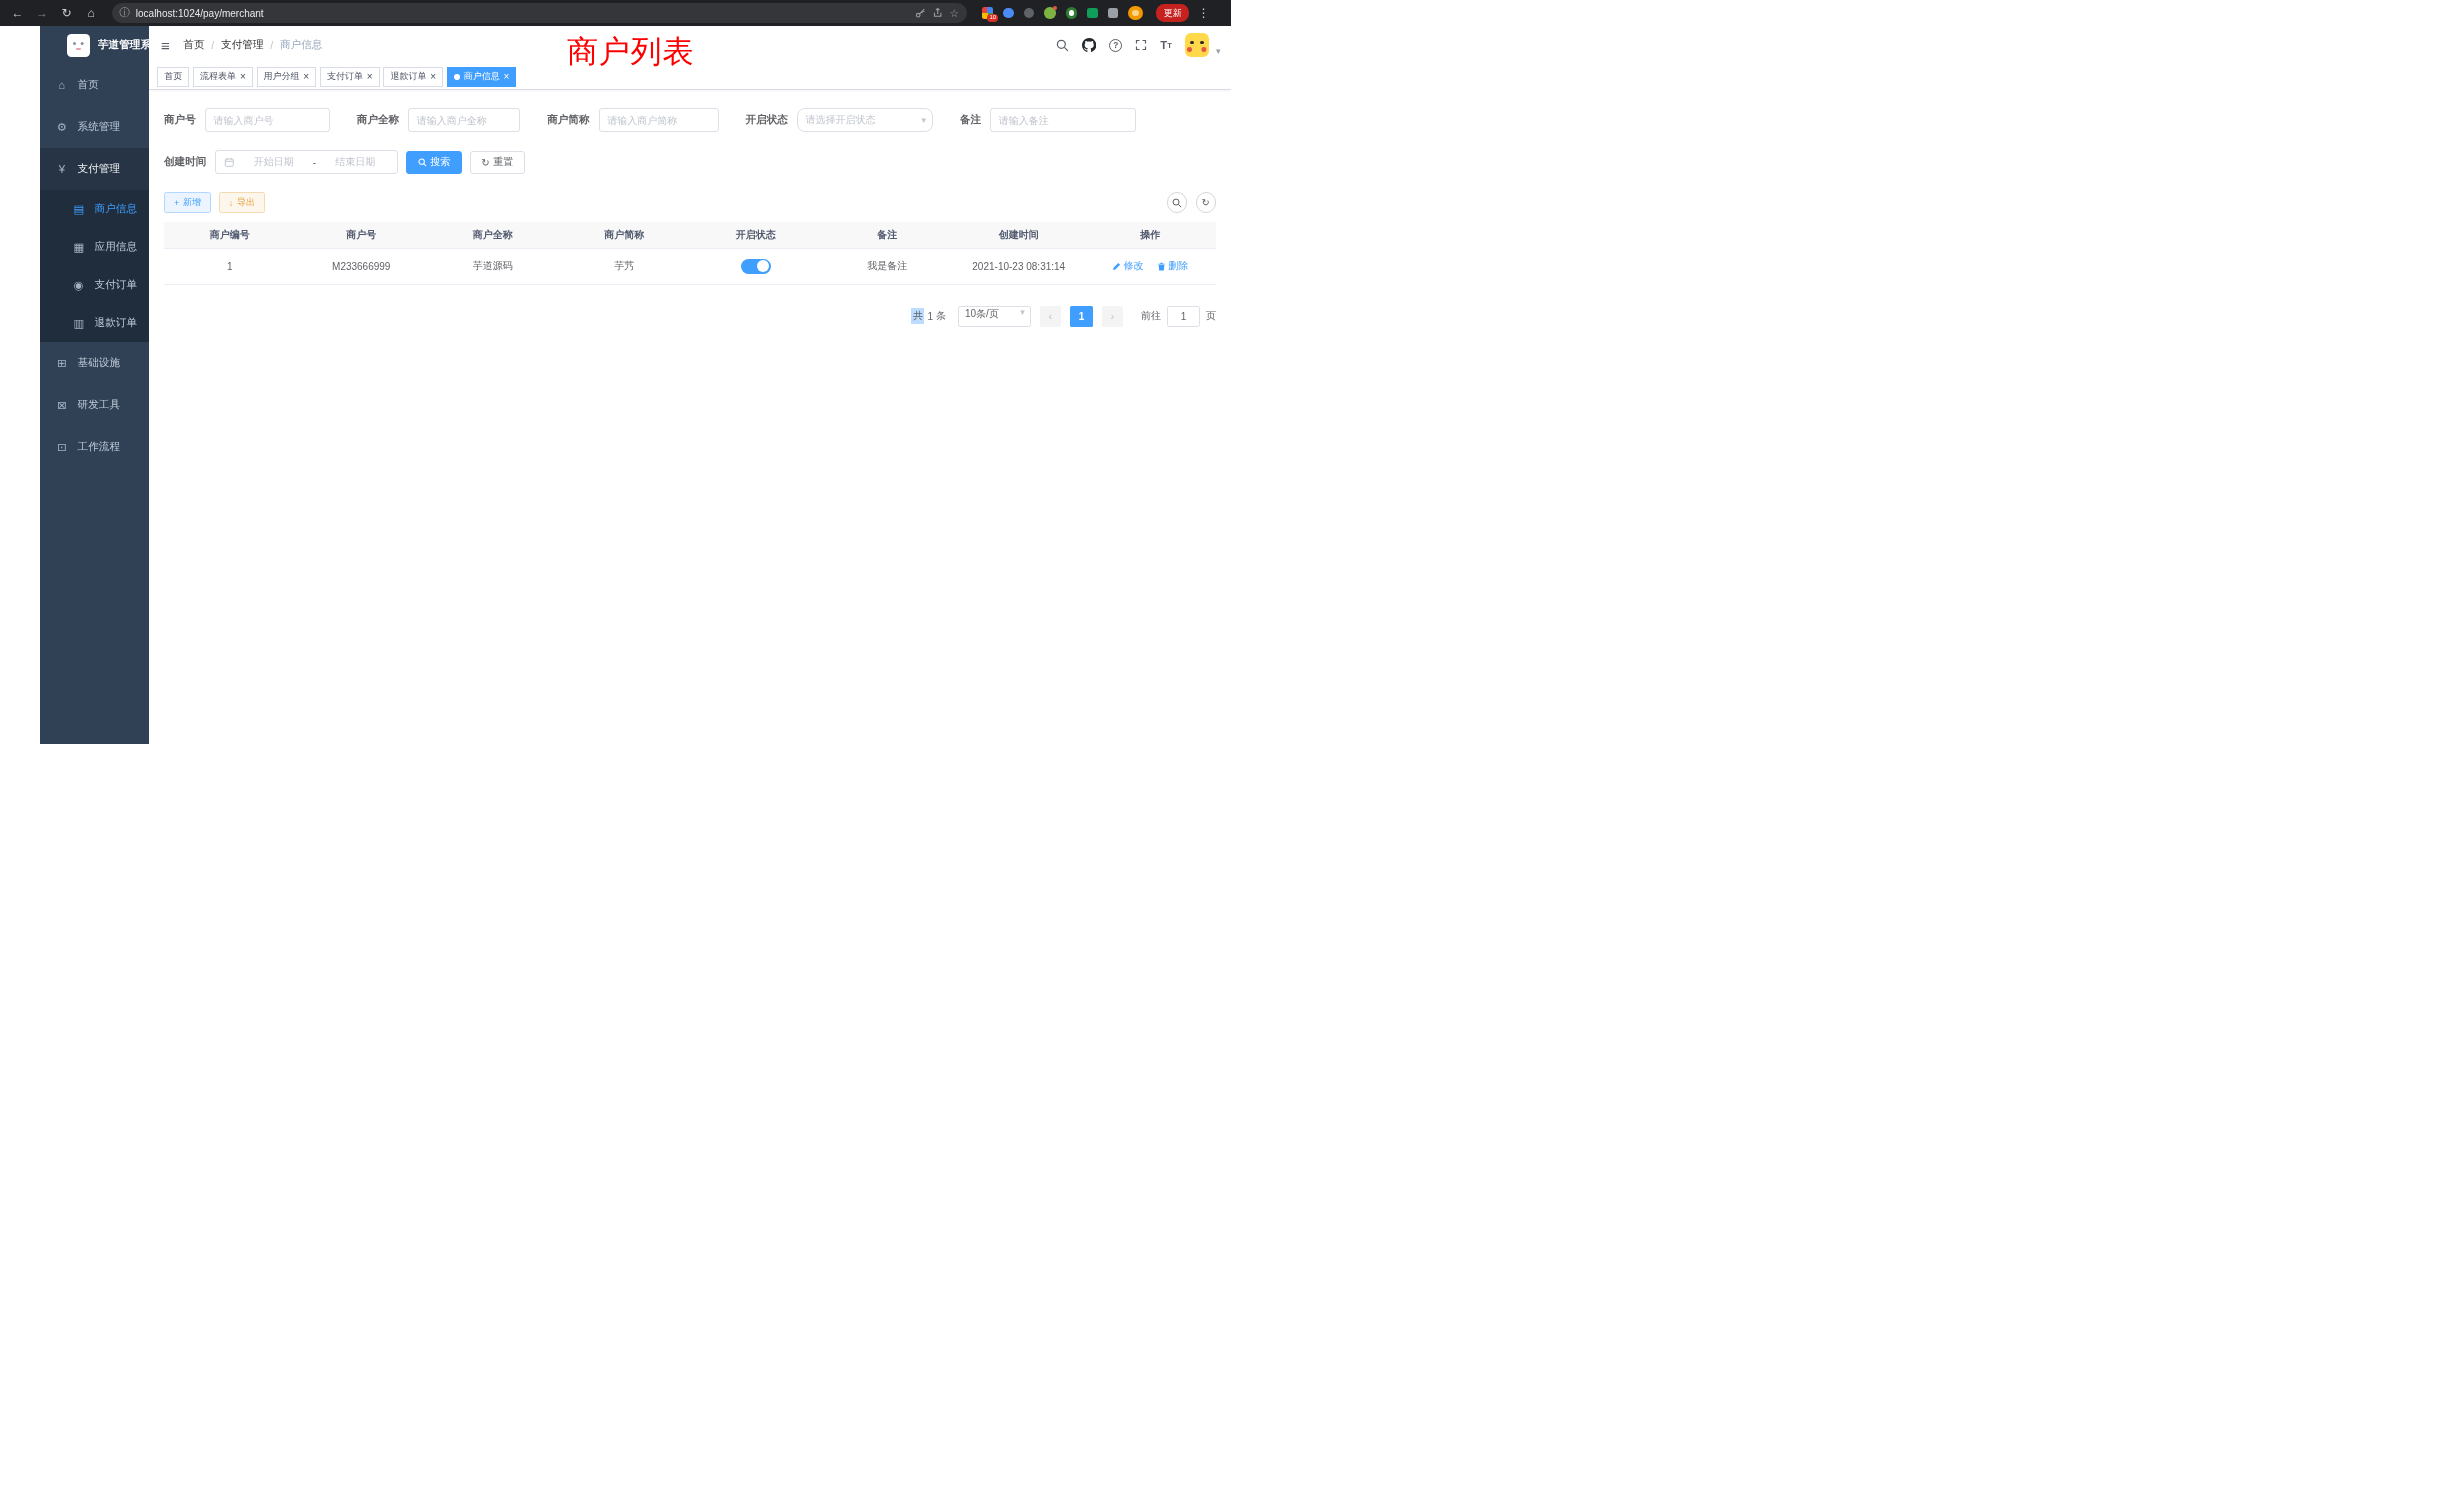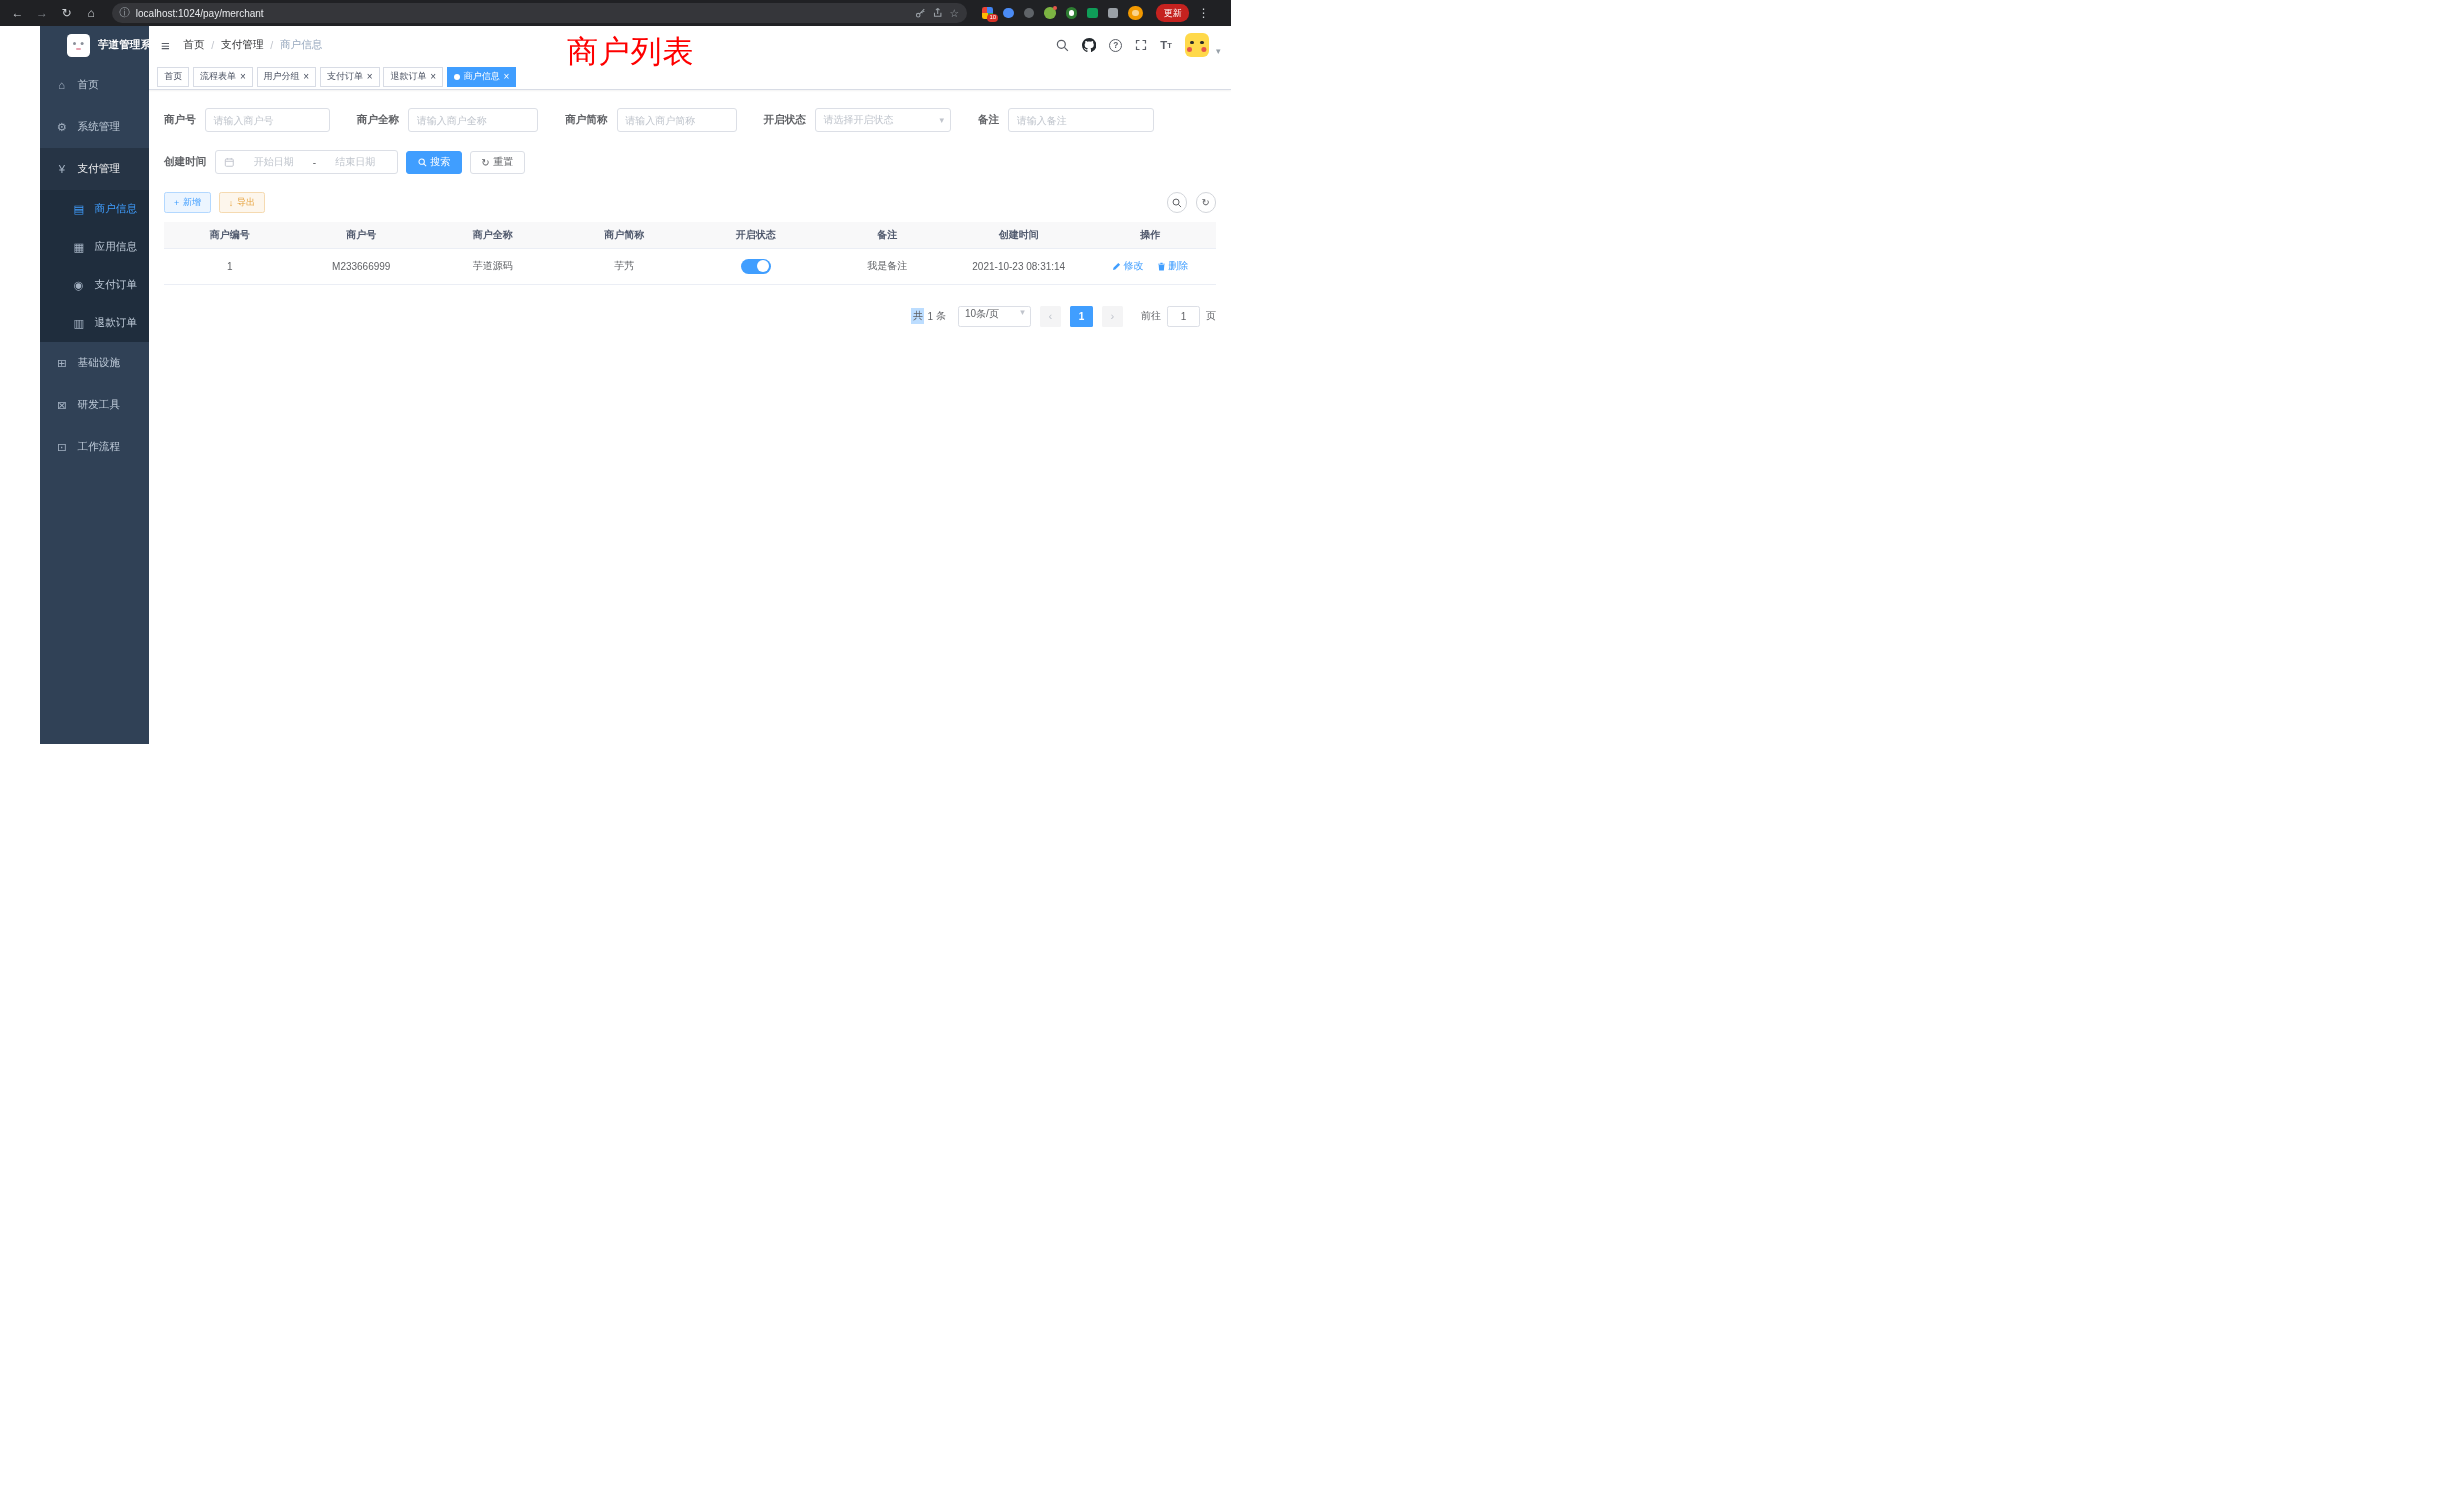--- a/index.html
+++ b/index.html
@@ -76,21 +76,21 @@
   .tag .dot { width:6px; height:6px; border-radius:50%; background:#fff; }
 
   
   .content { padding:18px 15px 0; }
   .filter-row { display:flex; align-items:center; margin-bottom:18px; }
   .f-item { display:flex; align-items:center; }
   .f-item + .f-item { margin-left:27px; }
   .f-label { font-size:10.6px; font-weight:700; color:#606266; margin-right:9px; white-space:nowrap; }
   .f-input { height:24px; border:0.8px solid #dcdfe6; border-radius:3px; padding:0 7.6px; font-size:10px; color:#606266; font-family:inherit; }
   .f-input::placeholder { color:#bfc4cc; }
-  .f-select { position:relative; height:24px; border:0.8px solid #dcdfe6; border-radius:3px; display:flex; align-items:center; padding:0 18px 0 7.6px; font-size:10px; color:#bfc4cc; cursor:pointer; }
+  .f-select { position:relative; height:24px; border:0.8px solid #dcdfe6; border-radius:8px; display:flex; align-items:center; padding:0 18px 0 7.6px; font-size:10px; color:#bfc4cc; cursor:pointer; }
   .f-select .caret { position:absolute; right:6px; color:#c0c4cc; font-size:9px; }
   .date-range { width:183px; height:24px; border:0.8px solid #dcdfe6; border-radius:3px; display:flex; align-items:center; padding:0 7.6px; gap:4.5px; font-size:10px; }
   .date-range .ph { flex:1; text-align:center; color:#bfc4cc; }
   .date-range .sep { color:#606266; }
   .btn { display:inline-flex; align-items:center; justify-content:space-between; gap:3.8px; height:23px; padding:0 10.6px; border-radius:3px; font-size:10px; cursor:pointer; border:0.8px solid transparent; white-space:nowrap; }
   .btn-primary { background:#409eff; border-color:#409eff; color:#fff; margin-left:7.6px; }
   .btn-plain { background:#fff; border-color:#dcdfe6; color:#606266; margin-left:7.6px; }
   .toolbar-row { display:flex; align-items:center; margin-bottom:9px; }
   .btn-mini { height:21px; padding:0 9px; font-size:9px; border-radius:2.3px; }
   .btn-add { background:#ecf5ff; border-color:#b3d8ff; color:#409eff; }
@@ -283,21 +283,21 @@
 
     <div class="content">
 
       <div class="filter-row">
         <div class="f-item">
           <span class="f-label">商户号</span>
           <input class="f-input" style="width: 125px;" placeholder="请输入商户号">
         </div>
         <div class="f-item">
           <span class="f-label">商户全称</span>
-          <input class="f-input" style="width: 130px;" placeholder="请输入商户全称">
+          <input class="f-input" style="width: 112px;" placeholder="请输入商户全称">
         </div>
         <div class="f-item">
           <span class="f-label">商户简称</span>
           <input class="f-input" style="width: 120px;" placeholder="请输入商户简称">
         </div>
         <div class="f-item">
           <span class="f-label">开启状态</span>
           <div class="f-select" style="width:136px">
             <span>请选择开启状态</span>
             <span class="caret">▾</span>

